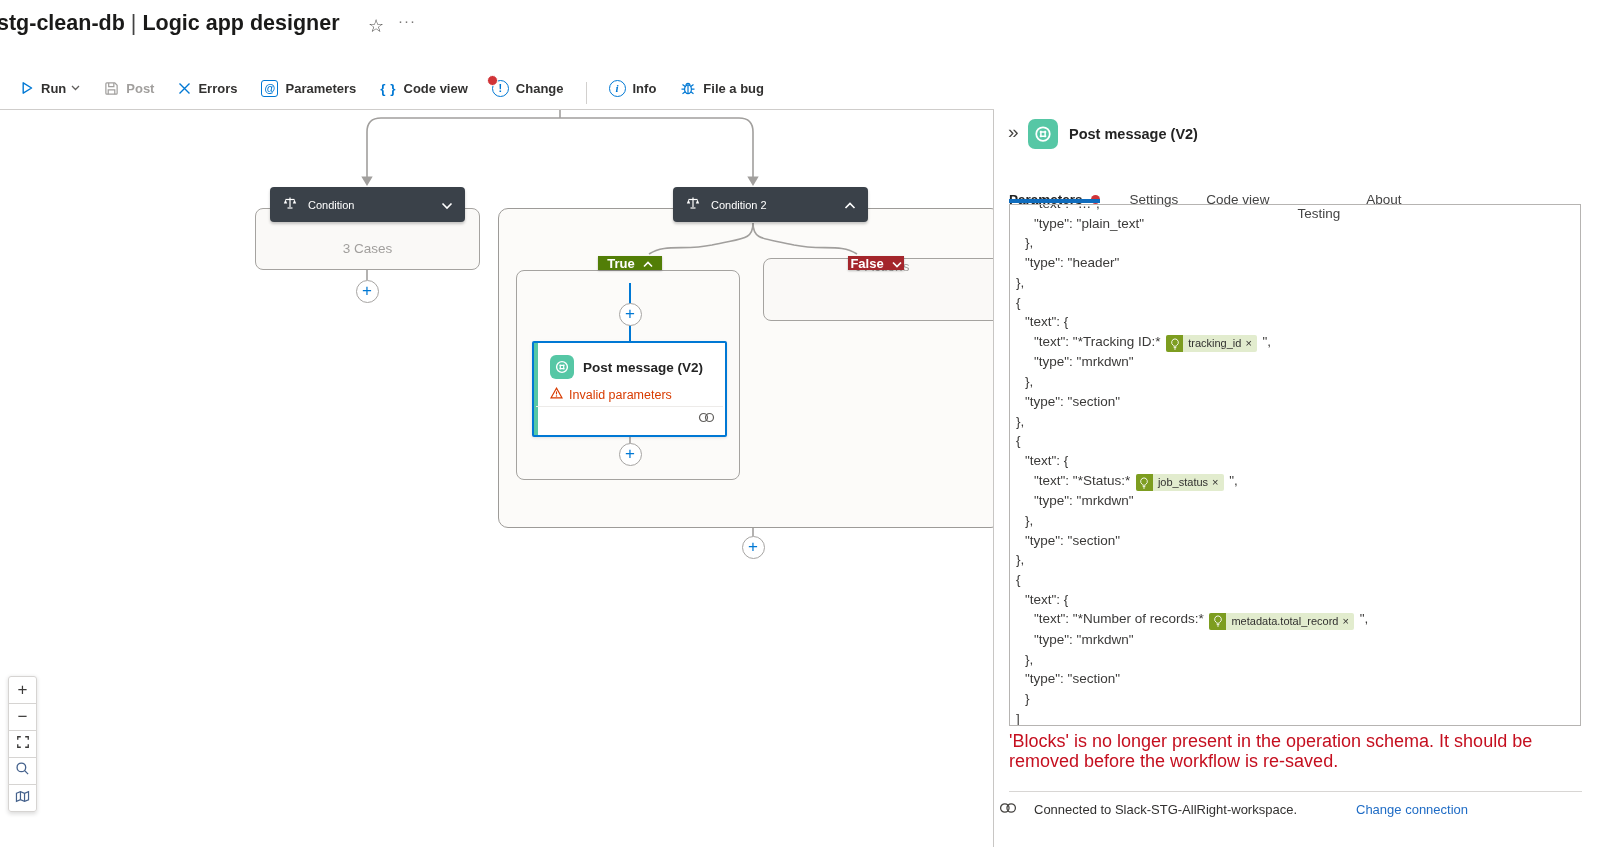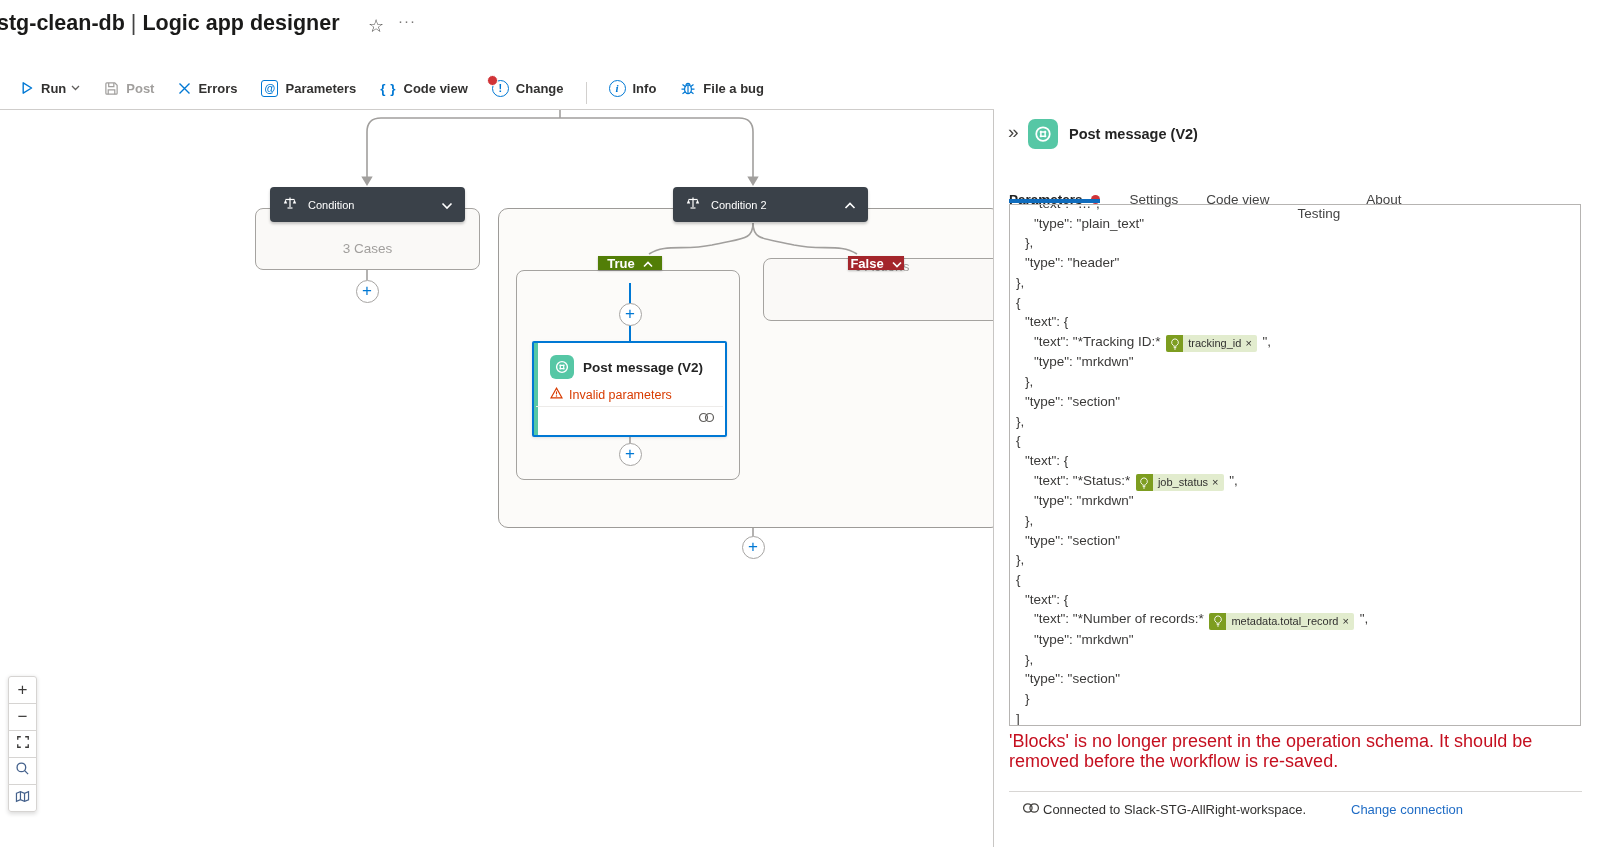--- a/index.html
+++ b/index.html
@@ -84,21 +84,21 @@
   .code-line { font-size:13.5px; line-height:19.7px; color:#3b3a39; white-space:pre; }
   .code-line.clipped { margin-top:-13px; }
   .token-pill { display:inline-flex; align-items:center; height:17px; border-radius:2px; overflow:hidden;
     vertical-align:-4px; margin:0 2px; cursor:pointer; background:#e2ecce; }
   .token-ico { width:17px; height:17px; background:#7d9d20; display:inline-flex; align-items:center; justify-content:center; }
   .token-label { font-size:11px; color:#323130; padding:0 3px 0 5px; line-height:17px; }
   .token-x { font-size:11px; color:#323130; padding:0 5px 0 1px; cursor:pointer; }
 
   .panel-error { position:absolute; left:15px; top:621px; width:535px; font-size:18px; line-height:20px; color:#c50f1f; }
   .panel-footer-div { position:absolute; left:15px; top:681px; width:573px; height:1px; background:#d8d6d4; }
-  .panel-footer { position:absolute; left:28px; top:692px; display:flex; align-items:center; gap:3px; font-size:13px;text-align:right; }
+  .panel-footer { position:absolute; left:5px; top:692px; display:flex; align-items:center; gap:17px; font-size:13px;text-align:right; }
   .conn-text { color:#323130; }
   .conn-link { color:#1f6cc5; cursor:pointer; margin-left:42px; }
 </style>
 </head>
 <body>
 
 <div class="canvas">
   <svg class="wires" width="993" height="847">
     <g stroke="#a19f9d" stroke-width="1.6" fill="none">
       <path d="M560 110 V118"></path>

